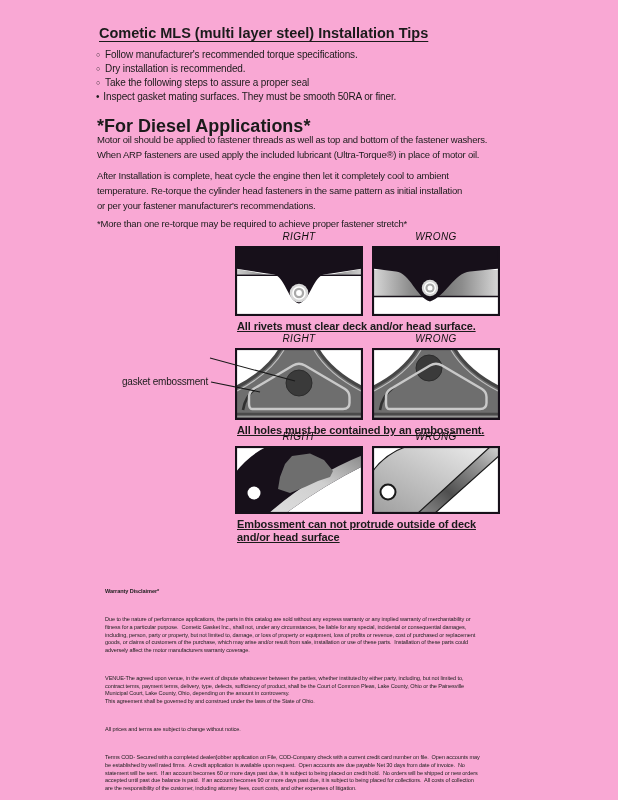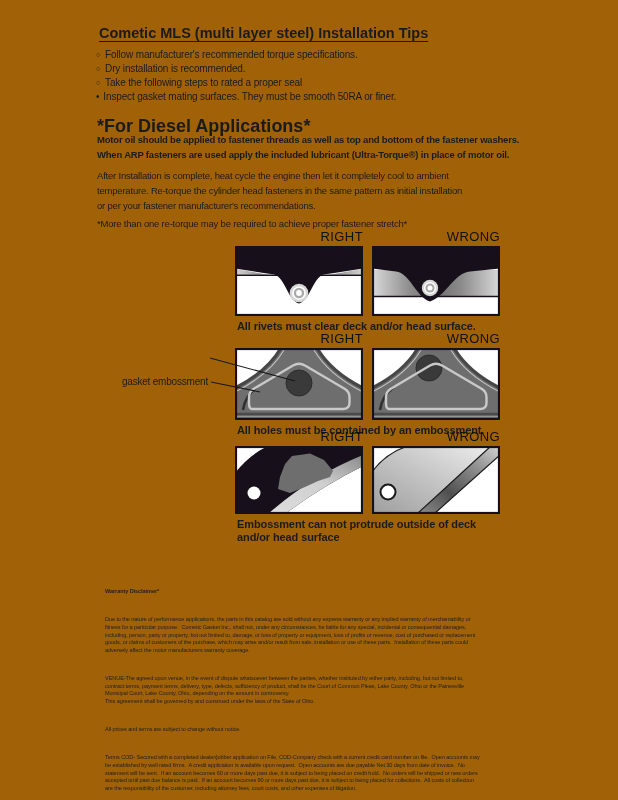--- a/index.html
+++ b/index.html
@@ -1,41 +1,41 @@
 <!DOCTYPE html>
 <html><head>
 <meta charset="utf-8">
 <style>
   html,body { margin:0; padding:0; background:#ffffff; }
   .page {
-    position:relative; width:618px; height:800px; background:#a16207;
+    position:relative; width:618px; height:800px; background:#f9a8d4;
     font-family:"Liberation Sans", sans-serif; color:#1b1b1b; overflow:hidden;
   }
   .title {
     position:absolute; left:99px; top:25px;
     font-size:14.5px; font-weight:bold;
     text-decoration:underline; text-underline-offset:3px;
   }
   .tips { position:absolute; left:96px; top:48px; font-size:10px; letter-spacing:-0.15px; line-height:13px; }
   .tip::before { content:"\25CB"; font-size:7px; margin-right:5px; position:relative; top:-1px; }
   .tip-sub { }
   .tip-sub::before { content:"\2022"; font-size:10px; margin-right:4px; position:relative; top:0; }
   .diesel-heading { position:absolute; left:97px; top:116px; font-size:18px; font-weight:bold; }
   .para { position:absolute; left:97px; font-size:9.5px; letter-spacing:-0.2px; line-height:15px; white-space:pre; }
-  .p1 { top:132px;font-weight:bold; }
+  .p1 { top:132px; }
   .p2 { top:168px; }
   .note { top:216px; }
 
   .figure { position:absolute; left:235px; }
   .fig1 { top:229px; } .fig2 { top:331px; } .fig3 { top:429px; }
   .fig-panels { display:flex; gap:9px; }
   .panel-col { width:128px; }
-  .fig-label { height:15px; line-height:15px; text-align:right; font-size:13px; letter-spacing:0.4px; color:#101010; margin-bottom:2px; }
+  .fig-label { height:15px; line-height:15px; text-align:center; font-size:10px; letter-spacing:0.4px; color:#101010; margin-bottom:2px;font-style:italic; }
   svg.panel { display:block; }
-  .caption { font-weight:bold; font-size:11px; letter-spacing:-0.1px; margin:4px 0 0 2px; line-height:12.5px; white-space:pre; }
+  .caption { font-weight:bold; font-size:11px; letter-spacing:-0.1px; margin:4px 0 0 2px; line-height:12.5px; white-space:pre;text-decoration:underline; }
 
   .side-label { position:absolute; left:90px; width:118px; text-align:right; font-size:10px; letter-spacing:-0.2px; line-height:12px; white-space:pre; }
   .coolant-label { top:343px; }
   .embossment-label { top:376px; }
   .leader-svg { position:absolute; left:0; top:0; width:618px; height:800px; pointer-events:none; }
 
   .fineprint { position:absolute; left:105px; top:573px; font-size:6px; letter-spacing:-0.1px; line-height:7.6px; white-space:pre; transform:scaleX(0.93); transform-origin:0 0; color:#222; }
   .fp-head { font-weight:bold; }
   .fp { margin:5.5px 0 0 0; }
 
@@ -44,21 +44,21 @@
 </head>
 <body>
 
 <div class="page">
 
   <div class="title">Cometic MLS (multi layer steel) Installation Tips</div>
 
   <div class="tips">
     <div class="tip">Follow manufacturer's recommended torque specifications.</div>
     <div class="tip">Dry installation is recommended.</div>
-    <div class="tip">Take the following steps to rated a proper seal</div>
+    <div class="tip">Take the following steps to assure a proper seal</div>
     <div class="tip tip-sub">Inspect gasket mating surfaces.  They must be smooth 50RA or finer.</div>
   </div>
 
   <div class="diesel-heading">*For Diesel Applications*</div>
   <div class="para p1">Motor oil should be applied to fastener threads as well as top and bottom of the fastener washers.
 When ARP fasteners are used apply the included lubricant (Ultra-Torque®) in place of motor oil.</div>
   <div class="para p2">After Installation is complete, heat cycle the engine then let it completely cool to ambient
 temperature. Re-torque the cylinder head fasteners in the same pattern as initial installation
 or per your fastener manufacturer's recommendations.</div>
   <div class="para note">*More than one re-torque may be required to achieve proper fastener stretch*</div>

